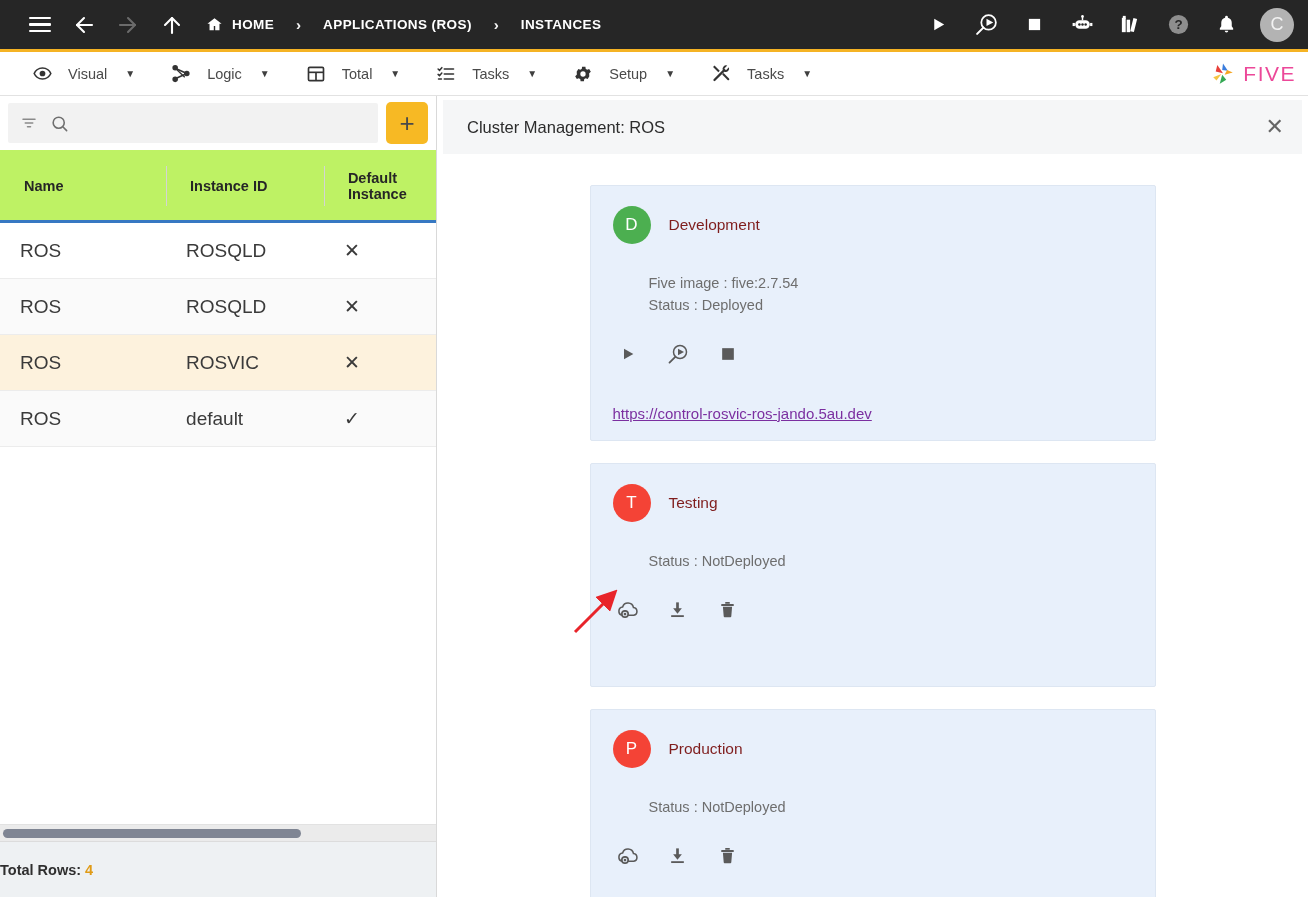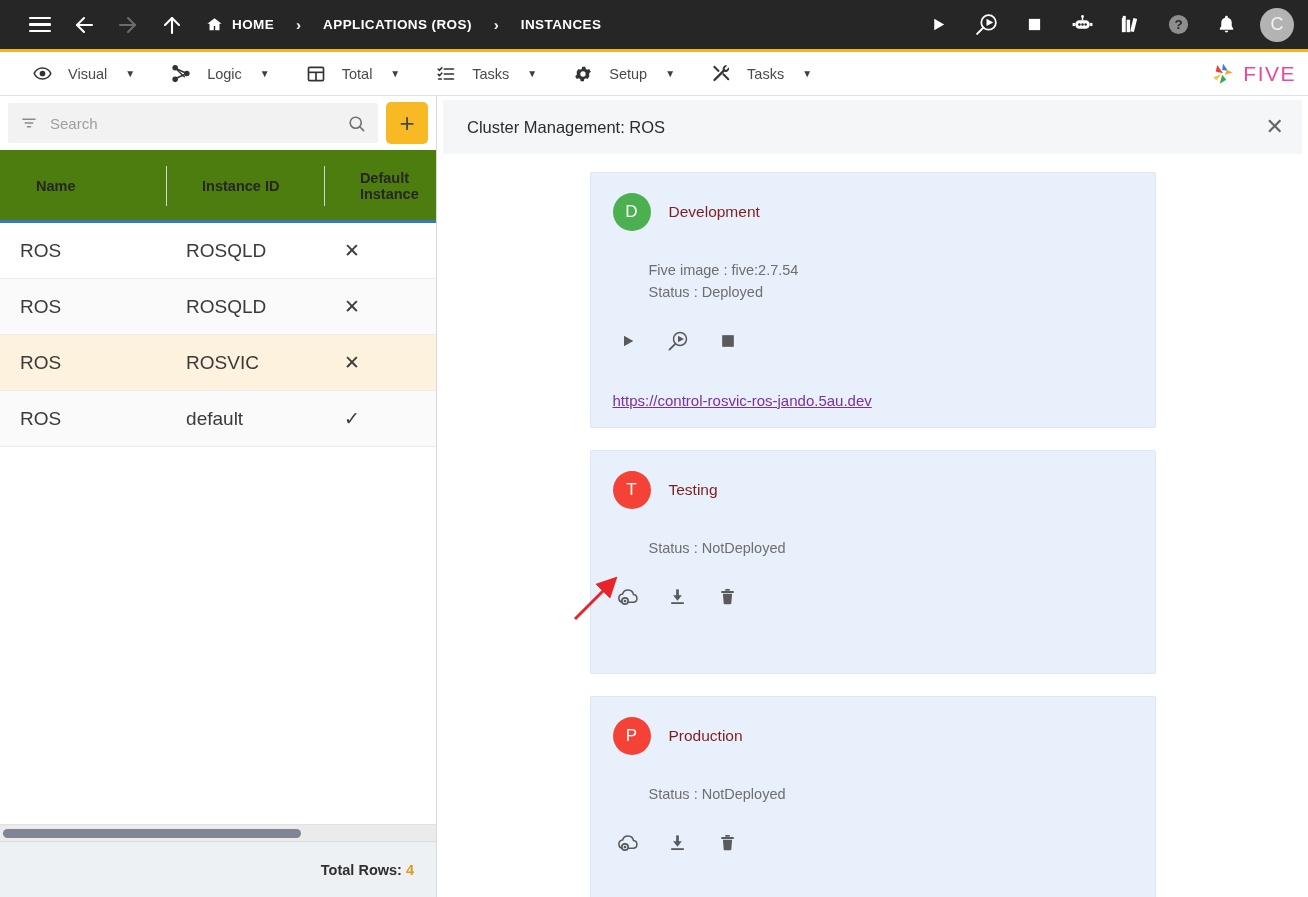--- a/index.html
+++ b/index.html
@@ -104,21 +104,21 @@
   .plusbtn {
     width: 42px; height: 42px; background: #f7b924;
     border-radius: 5px; display: flex; align-items: center;
     justify-content: center; color: #4a4a4a; font-size: 26px; font-weight: 300;
   }
 
   .grid-wrap { flex: 1; display: flex; flex-direction: column; overflow: hidden; }
   table.grid { width: 100%; border-collapse: collapse; table-layout: fixed; }
   table.grid th {
     text-align: left; font-size: 14.5px; color: #262626; font-weight: bold;
-    padding: 20px 0 18px 16px; background: #4d7c0f;
+    padding: 20px 0 18px 4px; background: #bef264;
     border-bottom: 3px solid #3778c2;
     position: relative;
   }
   th .thinner { padding-left: 20px; display: block; }
   th.col-name { width: 160px; }
   th.col-iid { width: 152px; }
   th.col-def { width: 108px; }
   th.sep::before {
     content: ""; position: absolute; left: 0; top: 16px; bottom: 14px;
     width: 1px; background: #d4d4d4;
@@ -135,28 +135,28 @@
 
   .hscroll {
     height: 16px; background: #ebebeb; display: flex; align-items: center;
     padding: 0 3px;
   }
   .hscroll .thumb {
     height: 9px; width: 298px; background: #7f8593; border-radius: 5px;
   }
   .totalbar {
     height: 56px; background: #eef1f3; display: flex;
-    align-items: center; justify-content: flex-end; padding-right: 22px;
+    align-items: center; padding-right: 22px;
     border-top: 1px solid #dcdcdc;
   }
   .total-label { font-size: 14.5px; font-weight: bold; color: #2f2f2f; }
   .total-num { font-size: 14.5px; font-weight: bold; color: #e09b16; margin-left: 4px; }
 
   
-  .right { flex: 1; display: flex; flex-direction: column; background: #ffffff; overflow: hidden; }
+  .right { flex: 1; display: flex; flex-direction: column; background: #ffffff; overflow: hidden; gap: 13px; }
   .panel-head {
     height: 54px; margin: 4px 6px 0 6px;
     background: #f5f6f7; display: flex; align-items: center;
     padding: 0 18px 0 24px;
   }
   .panel-title { font-size: 16.5px; color: #2c2c2c; }
   .panel-close { margin-left: auto; color: #666; font-size: 22px; line-height: 1; font-weight: 300; }
 
   .cards-area { flex: 1; overflow: hidden; padding: 18px 0 0 0; }
   .card {
@@ -389,21 +389,20 @@
   <div class="left">
     <div class="searchrow">
       <div class="searchbox">
         <span style="display:flex;color:#8a8a8a">
           <svg width="18" height="18" viewBox="0 0 24 24" fill="none" stroke="currentColor" stroke-width="2" stroke-linecap="round">
               <line x1="4" y1="7" x2="20" y2="7"></line>
               <line x1="7" y1="12" x2="17" y2="12"></line>
               <line x1="10" y1="17" x2="14" y2="17"></line>
             </svg>
         </span>
-        <span class="search-ph">Search</span>
         <span style="display:flex;color:#6f6f6f">
           <svg width="19" height="19" viewBox="0 0 24 24" fill="none" stroke="currentColor" stroke-width="2" stroke-linecap="round">
               <circle cx="11" cy="11" r="7"></circle>
               <line x1="16.5" y1="16.5" x2="21" y2="21"></line>
             </svg>
         </span>
       </div>
       <div class="plusbtn">
         <span>+</span>
       </div>

